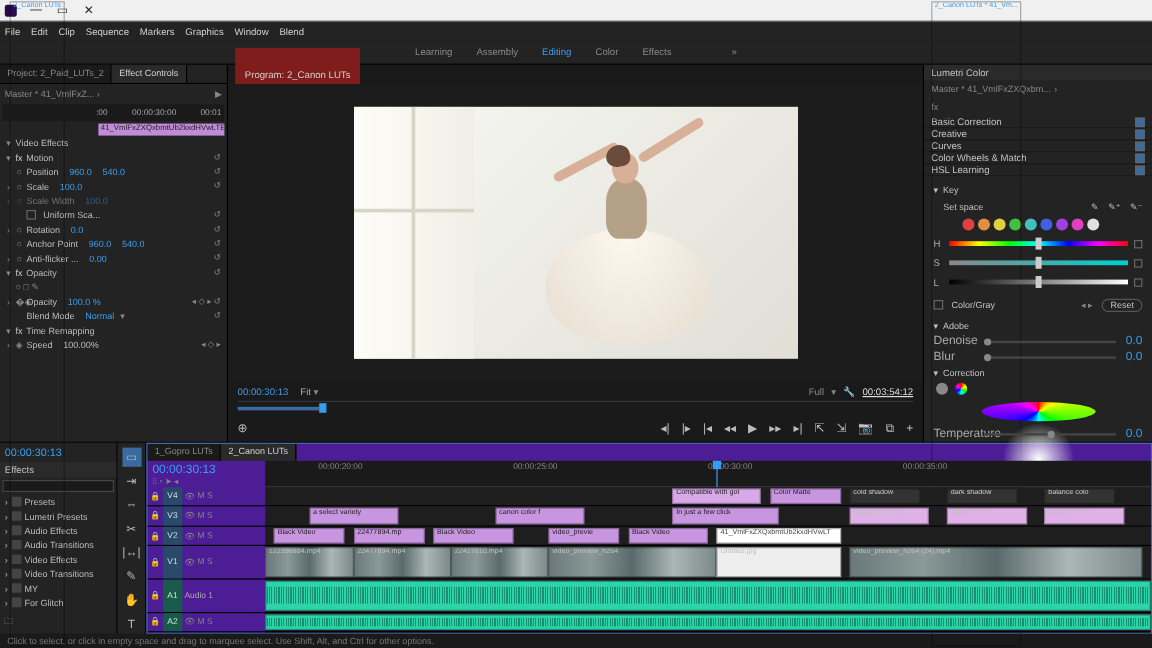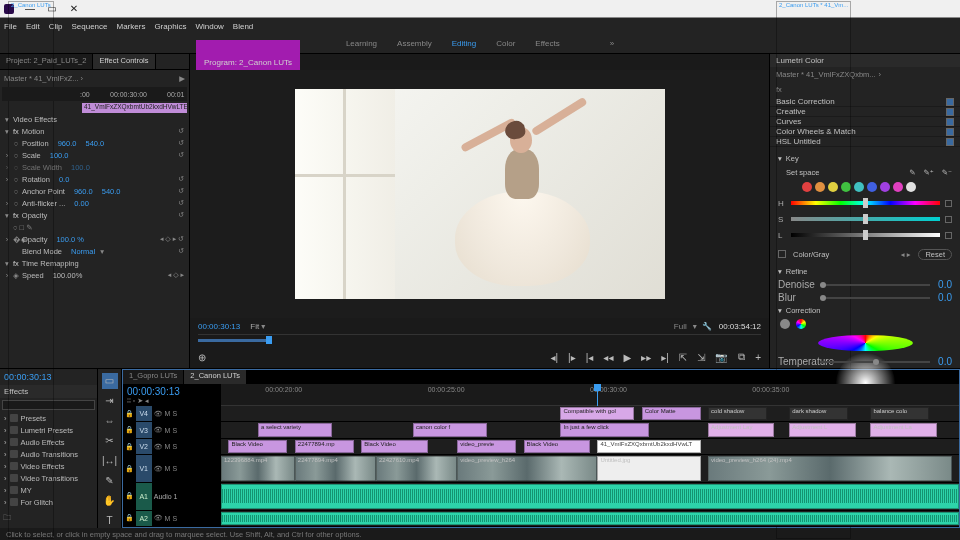--- a/index.html
+++ b/index.html
@@ -28,39 +28,39 @@
 .ec-clipbar { height: 10px; background: #c08cd8; margin-left: 80px; font-size: 6.5px; padding: 0 2px; color: #222; overflow: hidden; white-space: nowrap; }
 .ec-row { display: flex; align-items: center; height: 12px; padding-left: 2px; gap: 3px; }
 .ec-row .tog { width: 6px; text-align: center; color: #888; }
 .ec-row .lbl { color: #bbb; }
 .ec-row .val { color: #3a9cf0; margin-left: 6px; }
 .ec-row .kf { margin-left: auto; margin-right: 3px; color: #888; font-size: 7px; }
 .ec-section { color: #d0d0d0; }
 .ec-checkbox { width: 8px; height: 8px; border: 1px solid #666; display: inline-block; margin-right: 3px; background: #222; }
 .center { flex: 1; background: #1a1a1a; display: flex; flex-direction: column; border-right: 1px solid #000; }
 .prog-tab { height: 16px; display: flex; align-items: center; padding: 2px 6px; font-size: 8px; }
-.prog-tab .label { background: #a21caf; padding: 18px 8px; color: #d0d0d0; }
+.prog-tab .label { background: #7f1d1d; padding: 18px 8px; color: #d0d0d0; }
 .monitor-area { flex: 1; display: flex; align-items: center; justify-content: center; background: #1c1c1c; }
 .monitor { width: 370px; height: 210px; background: linear-gradient(135deg, #f8f8f5 0%, #eeeee8 40%, #e0ded5 100%); position: relative; overflow: hidden; }
 .window-left { position: absolute; left: 0; top: 0; width: 100px; height: 100%; background: linear-gradient(90deg, #fdfdf8, #f0eee6); }
 .window-left::before, .window-left::after { content: ""; position: absolute; background: #d8d4c8; }
 .window-left::before { left: 48px; top: 0; width: 3px; height: 100%; }
 .window-left::after { left: 0; top: 85px; width: 100px; height: 3px; }
 .dancer { position: absolute; left: 120px; top: 10px; width: 200px; height: 190px; }
 .dancer .head { position: absolute; left: 95px; top: 28px; width: 22px; height: 26px; background: #d8b098; border-radius: 50% 50% 48% 48%; }
 .dancer .hair { position: absolute; left: 90px; top: 22px; width: 20px; height: 18px; background: #6a4b3c; border-radius: 60% 50% 40% 50%; transform: rotate(-10deg); }
 .dancer .torso { position: absolute; left: 90px; top: 50px; width: 34px; height: 50px; background: #b5a088; border-radius: 40% 40% 30% 30%; }
 .dancer .arm-l { position: absolute; left: 40px; top: 18px; width: 60px; height: 8px; background: #d8b098; border-radius: 4px; transform: rotate(-28deg); transform-origin: right center; }
 .dancer .arm-r { position: absolute; left: 118px; top: 30px; width: 62px; height: 8px; background: #d8b098; border-radius: 4px; transform: rotate(-32deg); transform-origin: left center; }
 .dancer .tutu { position: absolute; left: 40px; top: 92px; width: 135px; height: 95px; background: radial-gradient(ellipse at 50% 0%, #fff9f0 0%, #f0e8dc 60%, #e6dccc 100%); border-radius: 50% 50% 45% 45%; opacity: 0.92; }
 .monitor-info { height: 16px; display: flex; align-items: center; padding: 0 8px; font-size: 8px; }
 .monitor-info .tc { color: #3a9cf0; }
 .monitor-info .fit { margin-left: 10px; color: #aaa; }
 .monitor-info .spacer { flex: 1; }
-.monitor-info .dur { color: #ddd; }
+.monitor-info .dur { color: #ddd; text-decoration: underline; }
 .scrub { height: 12px; background: #1a1a1a; margin: 0 8px; position: relative; border-top: 1px solid #333; }
 .scrub .played { position: absolute; left: 0; top: 4px; height: 3px; width: 12%; background: #3a6aa0; }
 .scrub .head { position: absolute; left: 12%; top: 1px; width: 6px; height: 8px; background: #3a9cf0; }
 .transport { height: 22px; display: flex; align-items: center; justify-content: center; gap: 10px; font-size: 10px; color: #bbb; }
 .transport span { cursor: pointer; }
 .transport .extra { margin-left: auto; margin-right: 8px; }
 .right { width: 190px; background: #232323; display: flex; flex-direction: column; }
 .lum-tab { height: 16px; padding: 2px 6px; font-size: 8px; background: #2a2a2a; }
 .lum-header { padding: 3px 6px; font-size: 7.5px; color: #888; display: flex; align-items: center; }
 .lum-header .clip { color: #3a9cf0; }
@@ -89,21 +89,21 @@
 .bottom { height: 160px; display: flex; background: #1a1a1a; border-top: 1px solid #000; }
 .bot-left { width: 98px; background: #232323; border-right: 1px solid #000; display: flex; flex-direction: column; }
 .bot-left .tc { color: #3a9cf0; padding: 3px 4px; font-size: 9px; }
 .bot-left .eff-tab { padding: 2px 4px; font-size: 8px; background: #2a2a2a; }
 .bot-left .eff-search { height: 12px; margin: 2px; background: #1a1a1a; border: 1px solid #444; }
 .bot-left .eff-item { display: flex; align-items: center; height: 12px; padding-left: 4px; gap: 3px; font-size: 7.5px; color: #bbb; cursor: pointer; }
 .bot-left .eff-item .ico { width: 8px; height: 8px; background: #444; border-radius: 1px; }
 .tools-col { width: 24px; background: #232323; border-right: 1px solid #000; display: flex; flex-direction: column; align-items: center; padding-top: 4px; gap: 4px; }
 .tools-col .tool { width: 16px; height: 16px; display: flex; align-items: center; justify-content: center; color: #bbb; cursor: pointer; font-size: 10px; }
 .tools-col .tool.active { background: #3a6aa0; }
-.timeline { flex: 1; background: #000000; display: flex; flex-direction: column; border: 1px solid #3a6aa0; }
+.timeline { flex: 1; background: #4c1d95; display: flex; flex-direction: column; border: 1px solid #3a6aa0; }
 .tl-tabs { height: 14px; display: flex; font-size: 7.5px; }
 .tl-tabs .tab { padding: 1px 6px; }
 .tl-head { display: flex; height: 22px; }
 .tl-head .tc-box { width: 98px; padding: 2px 4px; }
 .tl-head .tc-box .tc { color: #3a9cf0; font-size: 10px; }
 .tl-head .ruler { flex: 1; position: relative; background: #1a1a1a; border-bottom: 1px solid #333; }
 .tl-head .ruler .tick { position: absolute; top: 2px; font-size: 7px; color: #888; }
 .tl-head .ruler .playhead { position: absolute; top: 0; width: 1px; height: 140px; background: #3a9cf0; }
 .tl-head .ruler .playhead::before { content: ""; position: absolute; left: -3px; top: 0; width: 7px; height: 7px; background: #3a9cf0; }
 .tl-tracks { flex: 1; display: flex; }
@@ -199,20 +199,27 @@
           <span class="val">100.0</span>
           <span class="kf">↺</span>
         </div>
       <div class="ec-row" style="opacity:.5">
           <span class="tog">›</span>
           <span class="tog">○</span>
           <span class="lbl">Scale Width</span>
           <span class="val">100.0</span>
         </div>
       <div class="ec-row">
+          <span class="tog"></span>
+          <span class="tog"></span>
+          <span class="ec-checkbox"></span>
+          <span class="lbl">Uniform Sca...</span>
+          <span class="kf">↺</span>
+        </div>
+      <div class="ec-row">
           <span class="tog">›</span>
           <span class="tog">○</span>
           <span class="lbl">Rotation</span>
           <span class="val">0.0</span>
           <span class="kf">↺</span>
         </div>
       <div class="ec-row">
           <span class="tog"></span>
           <span class="tog">○</span>
           <span class="lbl">Anchor Point</span>
@@ -337,21 +344,21 @@
       </div>
     <div class="lum-section">
         <span>Curves</span>
         <span class="chk"></span>
       </div>
     <div class="lum-section">
         <span>Color Wheels &amp; Match</span>
         <span class="chk"></span>
       </div>
     <div class="lum-section">
-        <span>HSL Untitled</span>
+        <span>HSL Learning</span>
         <span class="chk"></span>
       </div>
     <div class="hsl-body">
       <div class="hsl-row">
           <span>▾</span>
           <span>Key</span>
         </div>
       <div class="hsl-row">
           <span style="padding-left:8px">Set space</span>
         <span class="eyedrops">
@@ -397,21 +404,21 @@
         </div>
       <div class="hsl-row" style="margin-top:4px">
         <span class="ec-checkbox"></span>
         <span>Color/Gray</span>
         <span style="margin-left:auto;color:#888">◂ ▸</span>
         <span style="border:1px solid #555;border-radius:6px;padding:0 6px;margin-left:4px">Reset</span>
       </div>
     </div>
     <div class="hsl-row" style="padding:2px 8px">
         <span>▾</span>
-        <span>Refine</span>
+        <span>Adobe</span>
       </div>
     <div class="refine-row">
         <span class="lbl">Denoise</span>
         <div class="track">
           <div class="dot"></div>
         </div>
         <span class="val">0.0</span>
       </div>
     <div class="refine-row">
         <span class="lbl">Blur</span>

